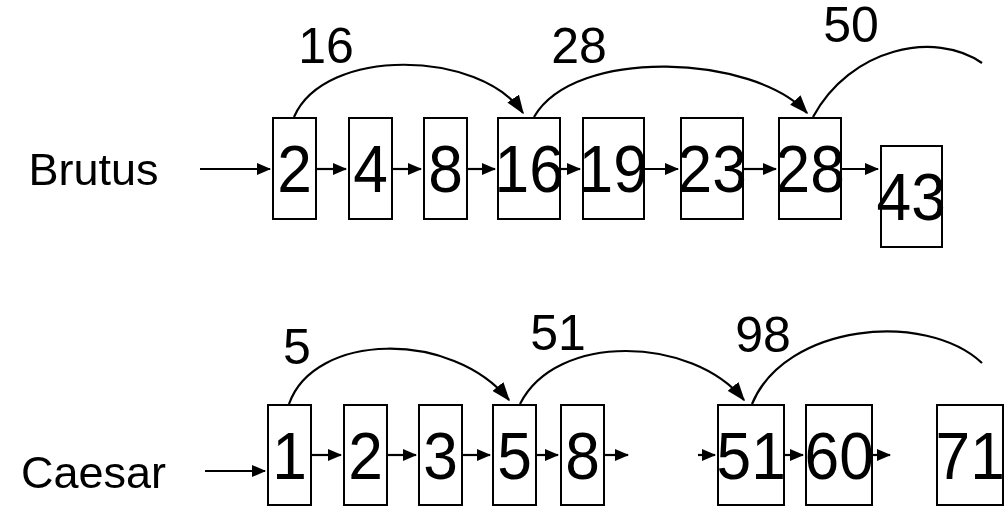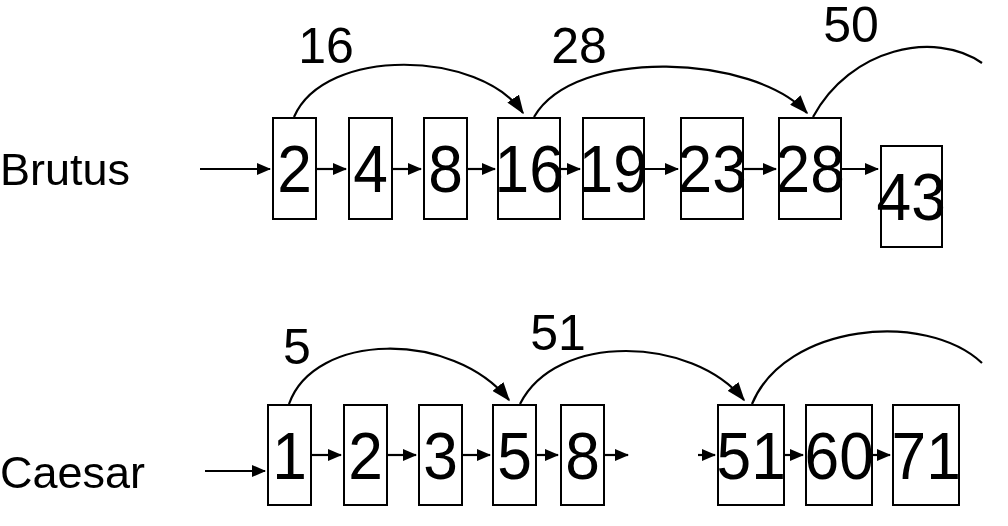--- a/index.html
+++ b/index.html
@@ -7,21 +7,21 @@
     position:relative;
     width:1008px;height:526px;
     background:#fff;
     font-family:"Liberation Sans",sans-serif;
     color:#000;
     overflow:hidden;
   }
   .term-label{
     position:absolute;
     left:0;width:187px;
-    text-align:left;
+    text-align:center;
     font-size:45px;
     line-height:45px;
     white-space:nowrap;
   }
   .node-box{
     position:absolute;
     height:103px;
     box-sizing:border-box;
     border:2px solid #000;
     background:#fff;
@@ -58,20 +58,21 @@
 
   <div class="term-label" style="top:147px;">Brutus</div>
   <div class="term-label" style="top:450px;">Caesar</div>
 
   <div class="skip-label" style="left:266px;top:21px;">16</div>
   <div class="skip-label" style="left:519px;top:21px;">28</div>
   <div class="skip-label" style="left:791px;top:0px;">50</div>
 
   <div class="skip-label" style="left:237px;top:322px;">5</div>
   <div class="skip-label" style="left:498px;top:308px;">51</div>
+  <div class="skip-label" style="left:703px;top:310px;">98</div>
 
   <div class="node-box" style="left:272px;top:117px;width:45px;">
     <span class="node-value">2</span>
     </div>
   <div class="node-box" style="left:348px;top:117px;width:45px;">
     <span class="node-value">4</span>
     </div>
   <div class="node-box" style="left:423px;top:117px;width:45px;">
     <span class="node-value">8</span>
     </div>
@@ -105,21 +106,21 @@
     </div>
   <div class="node-box" style="left:560px;top:404px;width:45px;height:102px;">
     <span class="node-value">8</span>
     </div>
   <div class="node-box" style="left:717px;top:404px;width:68px;height:102px;">
     <span class="node-value">51</span>
     </div>
   <div class="node-box" style="left:805px;top:404px;width:68px;height:102px;">
     <span class="node-value">60</span>
     </div>
-  <div class="node-box" style="left:892px;top:404px;width:68px;height:102px;">
+  <div class="node-box" style="left:936px;top:404px;width:68px;height:102px;">
     <span class="node-value">71</span>
     </div>
 
   <svg class="overlay" width="1008" height="526" viewBox="0 0 1008 526">
     <defs>
       <marker id="ah-s" markerUnits="userSpaceOnUse" markerWidth="14" markerHeight="12" viewBox="0 0 14 12" refX="13" refY="6" orient="auto">
         <path d="M0,0 L14,6 L0,12 Z" fill="#000"></path>
       </marker>
       <marker id="ah-b" markerUnits="userSpaceOnUse" markerWidth="19" markerHeight="14" viewBox="0 0 19 14" refX="17.5" refY="7" orient="auto">
         <path d="M0,0 L19,7 L0,14 Z" fill="#000"></path>

